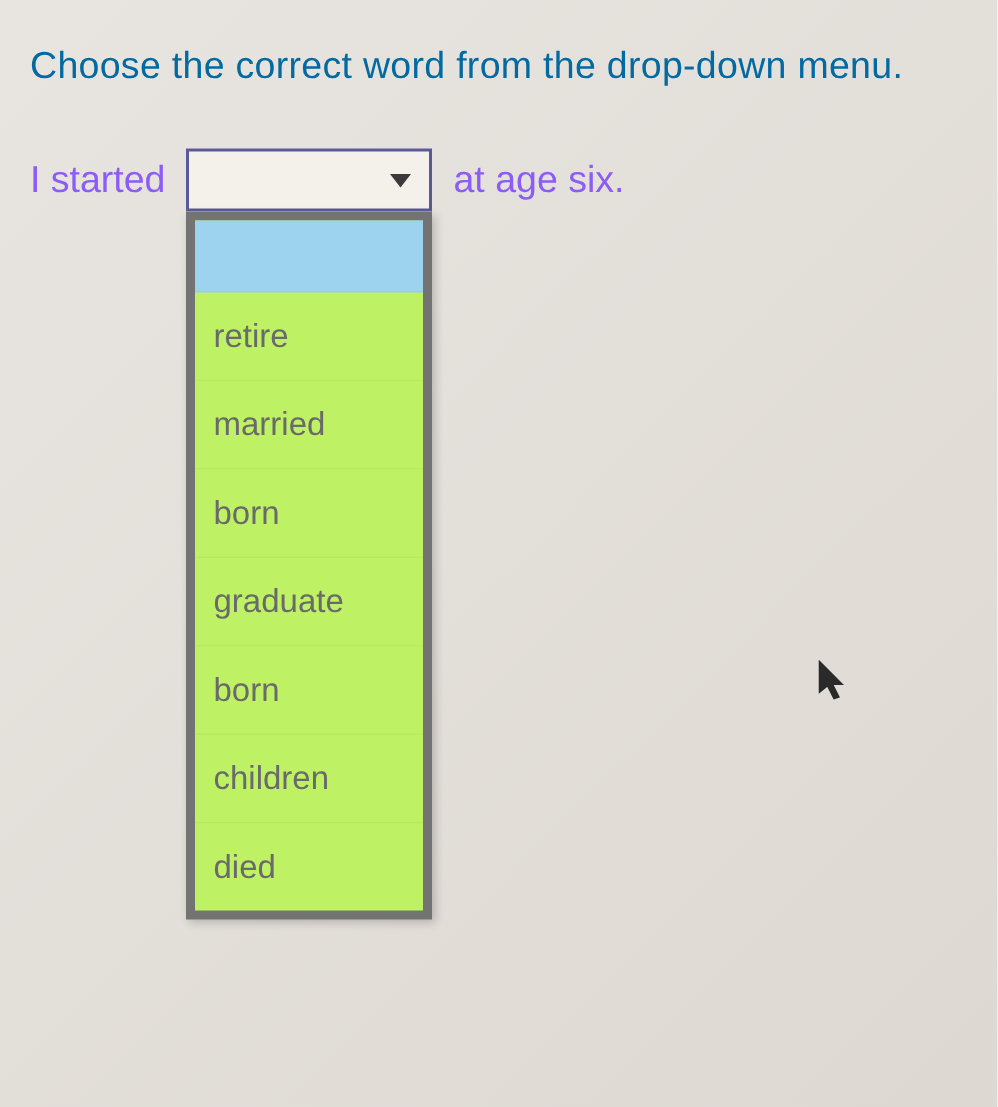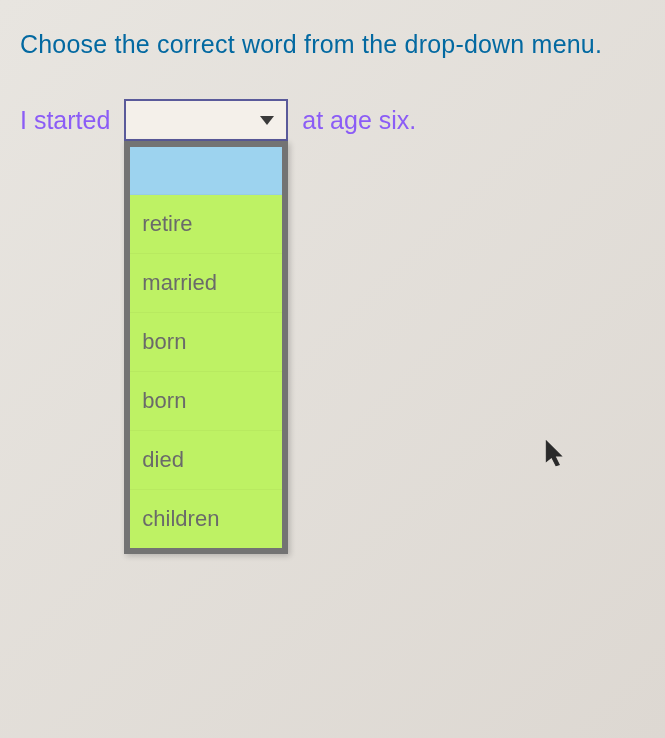--- a/index.html
+++ b/index.html
@@ -104,23 +104,24 @@
   <div class="dropdown-wrapper">
     <div class="dropdown-select">
       <span></span>
       <span class="chevron"></span>
     </div>
     <div class="dropdown-list">
       <div class="dropdown-option blank highlighted"></div>
       <div class="dropdown-option">retire</div>
       <div class="dropdown-option">married</div>
       <div class="dropdown-option">born</div>
+      <div class="dropdown-option">graduate</div>
       <div class="dropdown-option">born</div>
+      <div class="dropdown-option">children</div>
       <div class="dropdown-option">died</div>
-      <div class="dropdown-option">children</div>
     </div>
   </div>
 
   <span class="text-after">at age six.</span>
 </div>
 
 <div class="cursor">
   <svg viewBox="0 0 20 28">
     <path d="M 1 1 L 1 20 L 6 16 L 10 24 L 13 23 L 9 15 L 15 15 Z" fill="#2a2a2a" stroke="#2a2a2a" stroke-width="1"></path>
   </svg>

